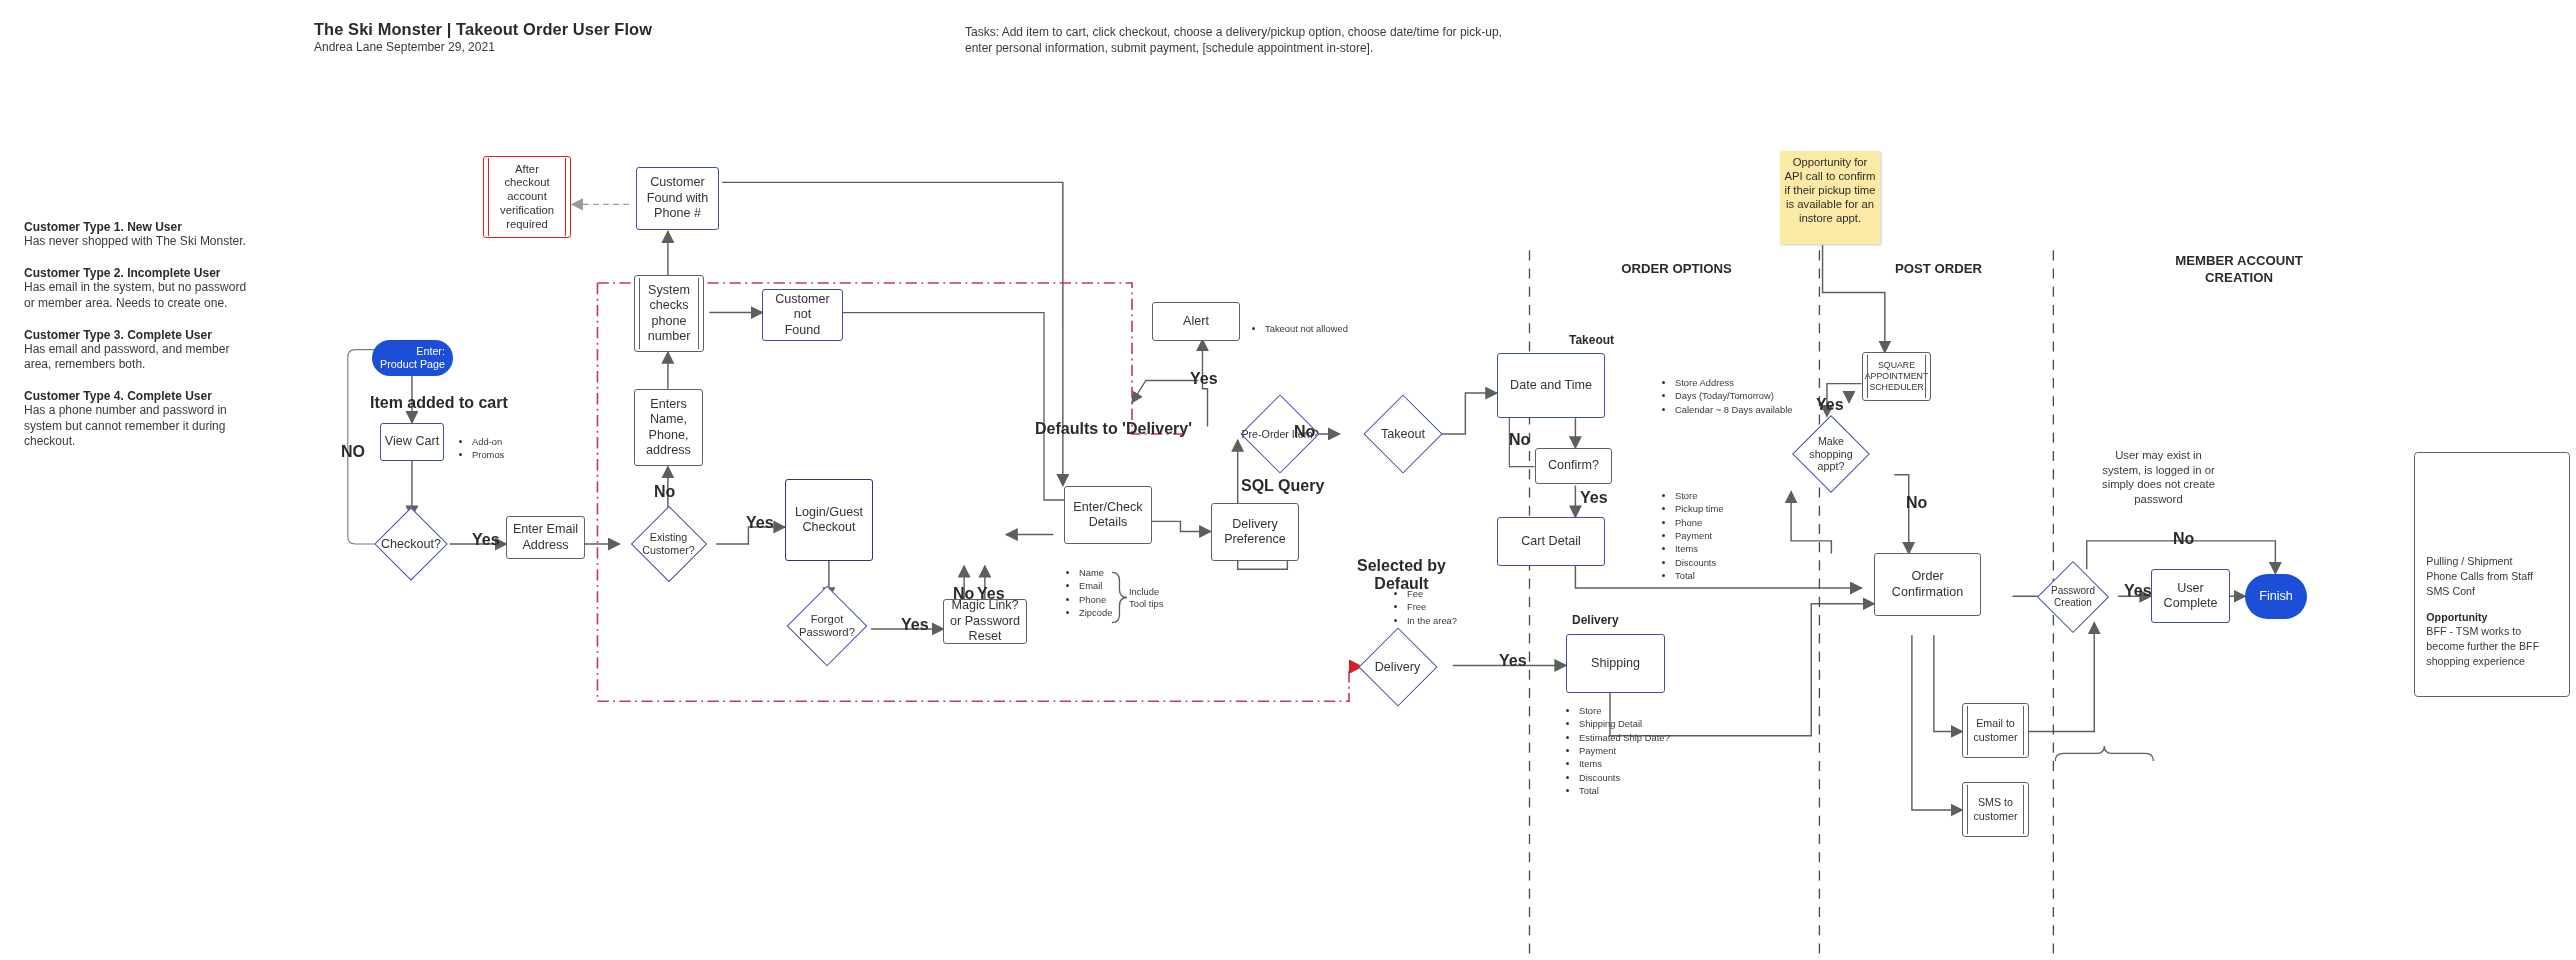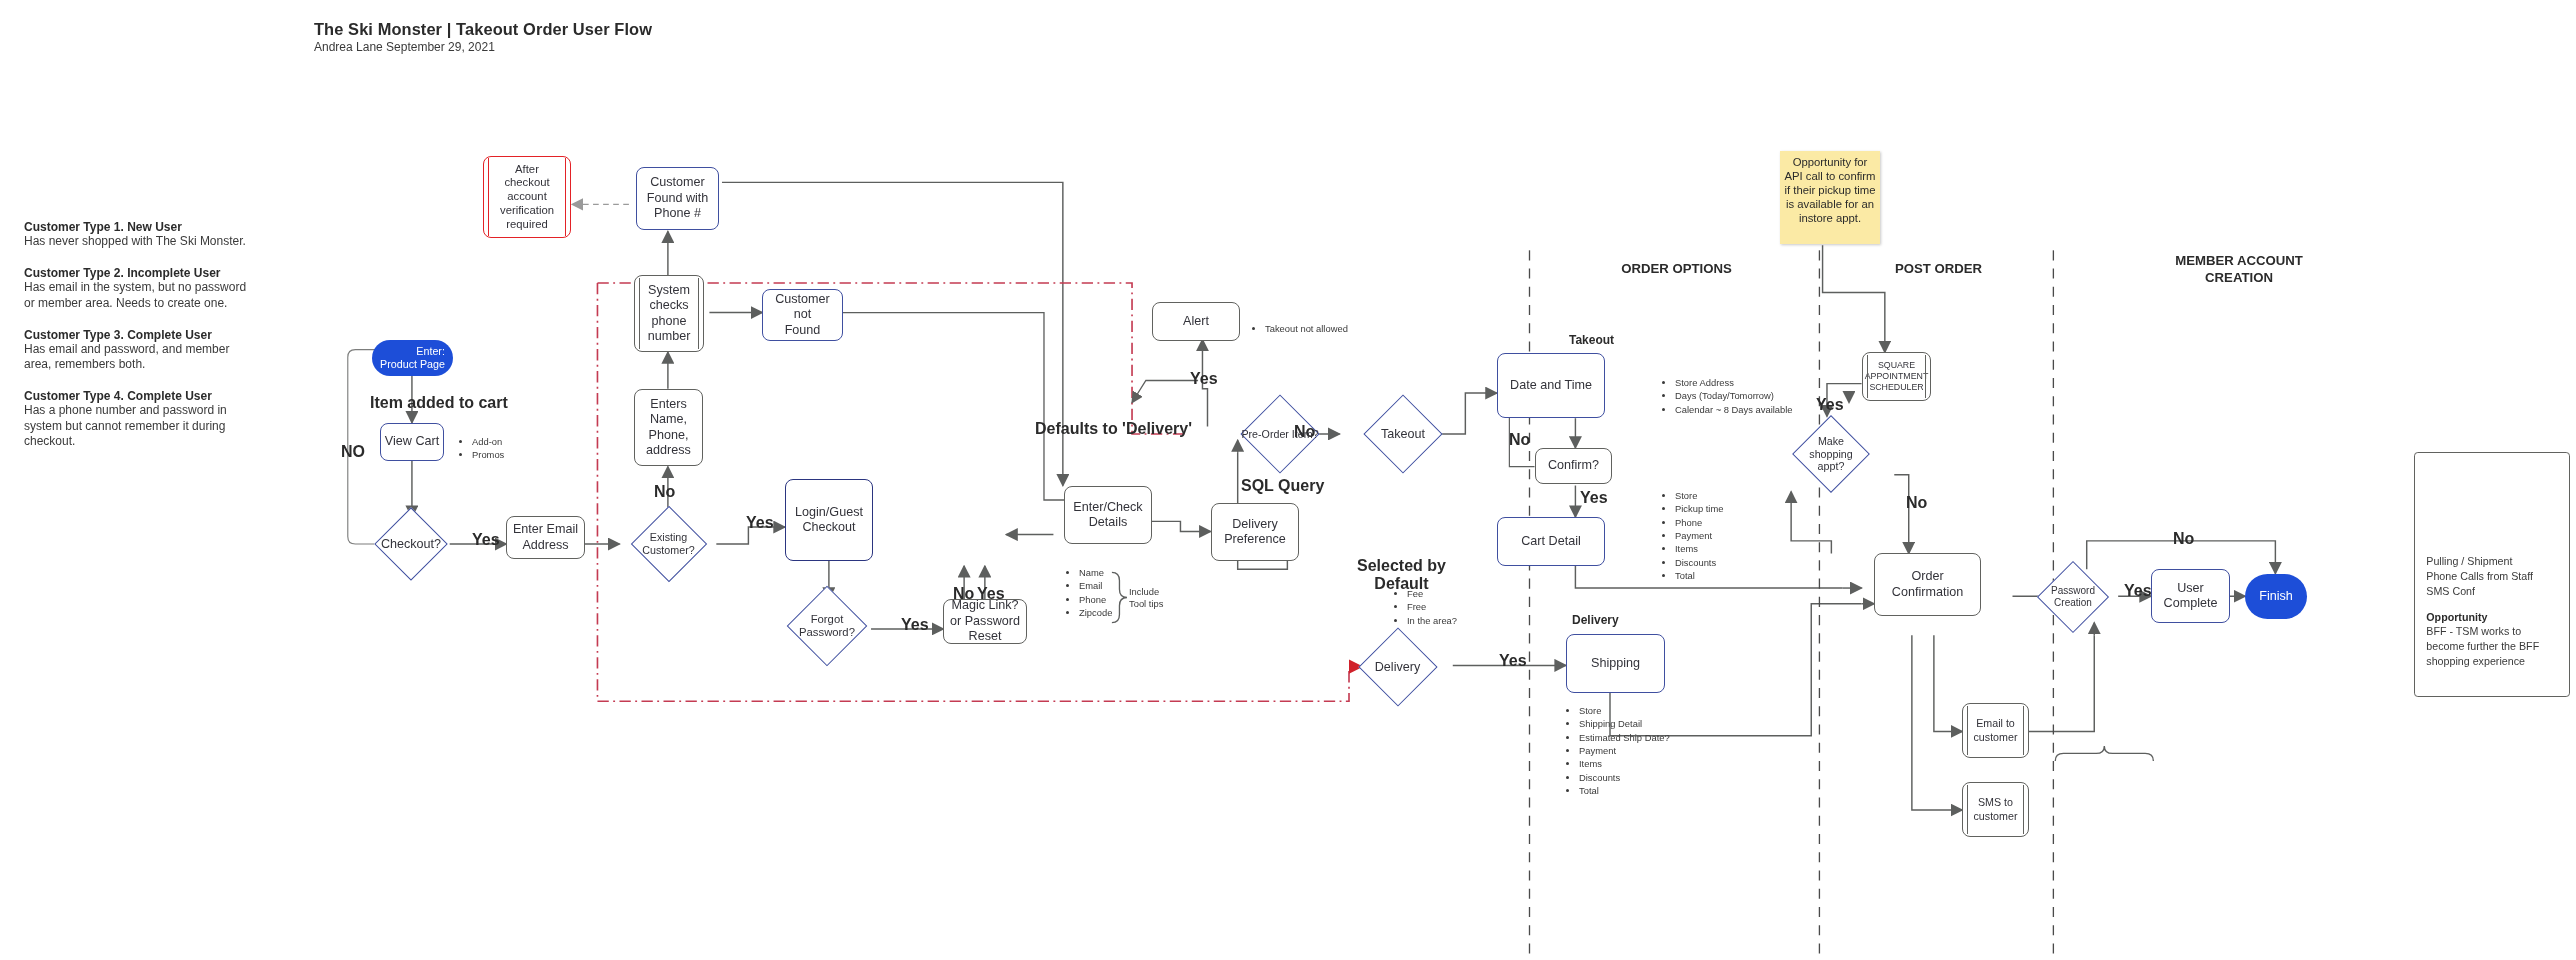--- a/index.html
+++ b/index.html
@@ -13,21 +13,21 @@
   .byline{position:absolute;left:314px;top:40px;font-size:12px;color:#3a3a3a;white-space:nowrap;}
   .tasks{position:absolute;left:965px;top:25px;width:541px;font-size:12px;line-height:1.32;color:#3a3a3a;}
 
   
   .legend{position:absolute;left:24px;top:220px;width:226px;}
   .lg-h{font-size:12px;font-weight:bold;color:#2b2b2b;margin-top:0;}
   .lg-b{font-size:12px;color:#3a3a3a;line-height:1.3;margin-bottom:16.4px;}
 
   
   .node{position:absolute;box-sizing:border-box;display:flex;align-items:center;
-        justify-content:center;text-align:center;background:#ffffff;border-radius:8px;
+        justify-content:center;text-align:center;background:#ffffff;border-radius:3px;
         font-size:12.6px;line-height:1.22;color:#33333a;padding:2.5px 3.8px;}
   .node.gray{border:1.6px solid #61625f;}
   .node.blue{border:1.6px solid #3f4fa0;}
   .node.navy{border:1.9px solid #2b3580;}
   .node.pill{border-radius:628px;background:#1d4ed8;color:#ffffff;border:none;font-size:12.6px;text-align:right;}
   .node.process{border:1.6px solid #61625f;}
   .node.process::before,.node.process::after{
       content:"";position:absolute;top:1.9px;bottom:1.9px;width:0;border-left:1.4px solid #61625f;}
   .node.process::before{left:4.4px;} .node.process::after{right:4.4px;}
   .node.alertbox{border:1.9px solid #e32227;}
@@ -192,20 +192,21 @@
     </g>
 
     <g fill="none" stroke="#5d5f5e" stroke-width="2.1">
       <path d="M1768,910 q12,0 12,13 v14 q0,13 12,13 q-12,0 -12,13 v14 q0,13 -12,13"></path>
       <path d="M3268,1210 q0,-12 13,-12 h52 q13,0 13,-12 q0,12 13,12 h52 q13,0 13,12"></path>
     </g>
   </svg>
 
   <div class="title">The Ski Monster | Takeout Order User Flow</div>
   <div class="byline">Andrea Lane September 29, 2021</div>
+  <div class="tasks">Tasks: Add item to cart, click checkout, choose a delivery/pickup option, choose date/time for pick-up, enter personal information, submit payment, [schedule appointment in-store].</div>
 
   <div class="legend">
     <div>
       <div class="lg-h">Customer Type 1. New User</div>
       <div class="lg-b">Has never shopped with The Ski Monster.</div>
     </div>
     <div>
       <div class="lg-h">Customer Type 2. Incomplete User</div>
       <div class="lg-b">Has email in the system, but no password or member area. Needs to create one.</div>
     </div>
@@ -424,20 +425,24 @@
       <li>Store</li>
       <li>Shipping Detail</li>
       <li>Estimated Ship Date?</li>
       <li>Payment</li>
       <li>Items</li>
       <li>Discounts</li>
       <li>Total</li>
     </ul>
   </div>
 
+  <div class="ptxt" style="left:2058px;top:448px;width:201px;text-align:center;white-space:pre-line;font-size:11.3px;">User may exist in
+system, is logged in or
+simply does not create
+password</div>
 
   <div class="oppbox" style="left:2414px;top:452px;width:156px;height:245px;">
     <div class="inner">
       <div>Pulling / Shipment</div>
       <div>Phone Calls from Staff</div>
       <div>SMS Conf</div>
       <div style="height:11.3px;"></div>
       <div class="bh">Opportunity</div>
       <div>BFF - TSM works to become further the BFF shopping experience</div>
     </div>

